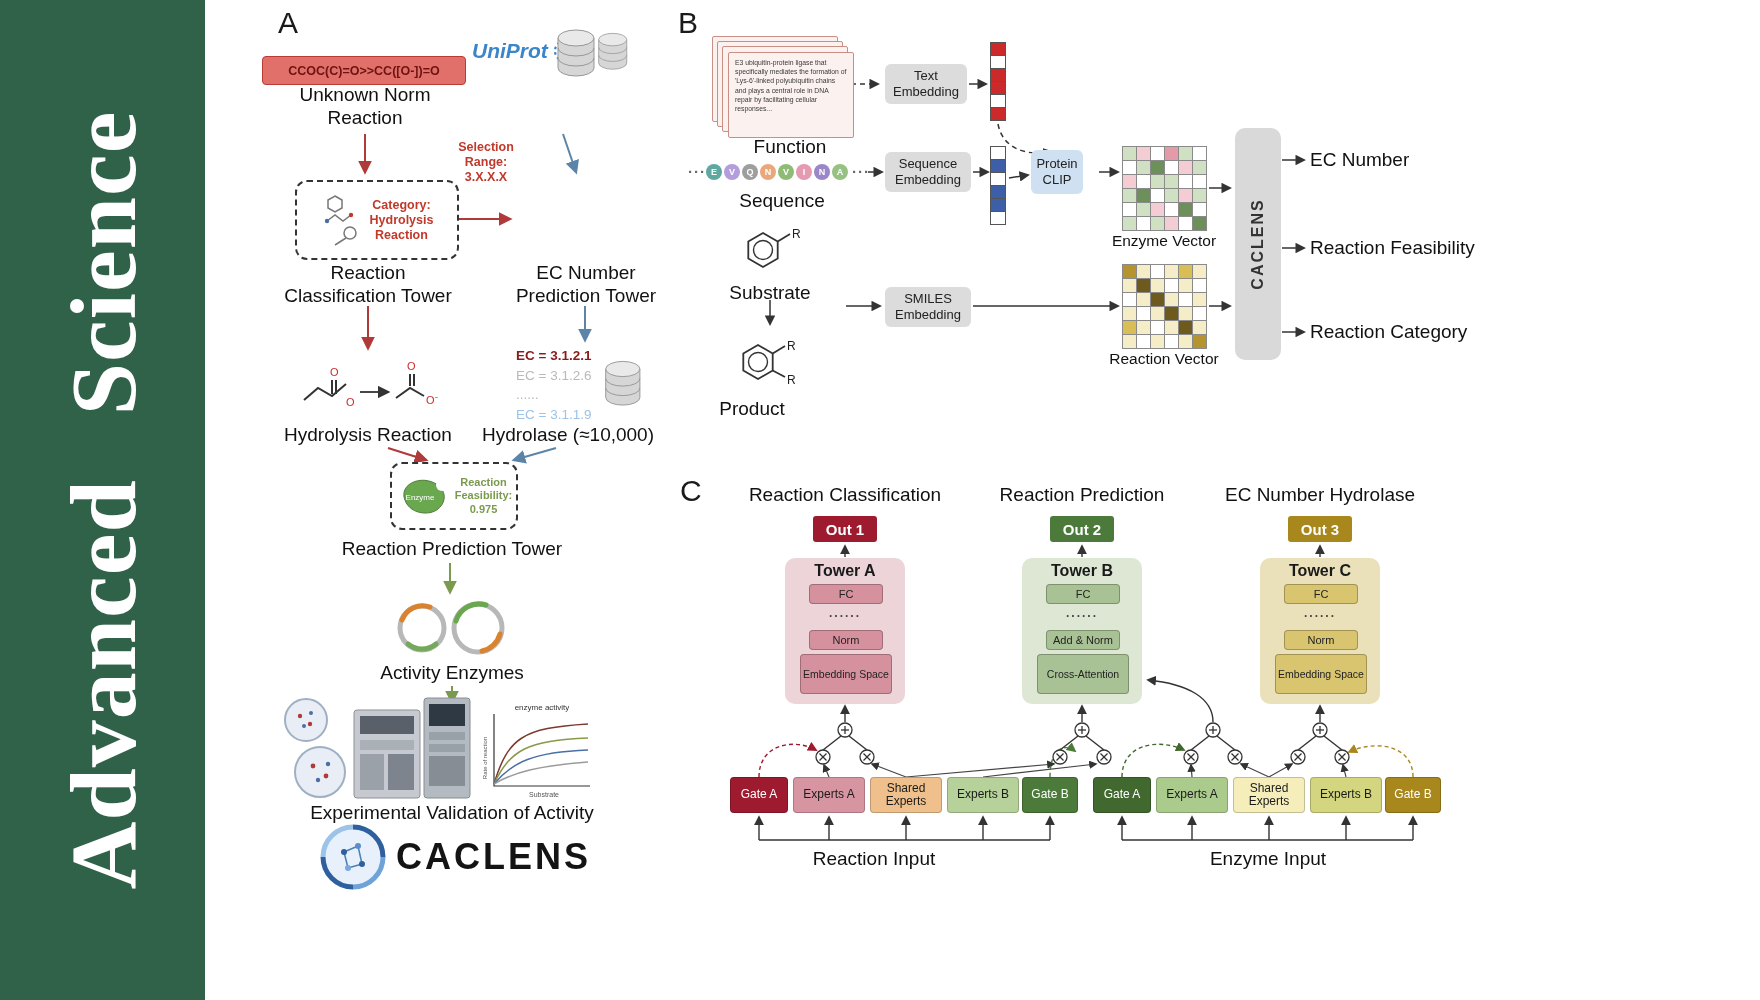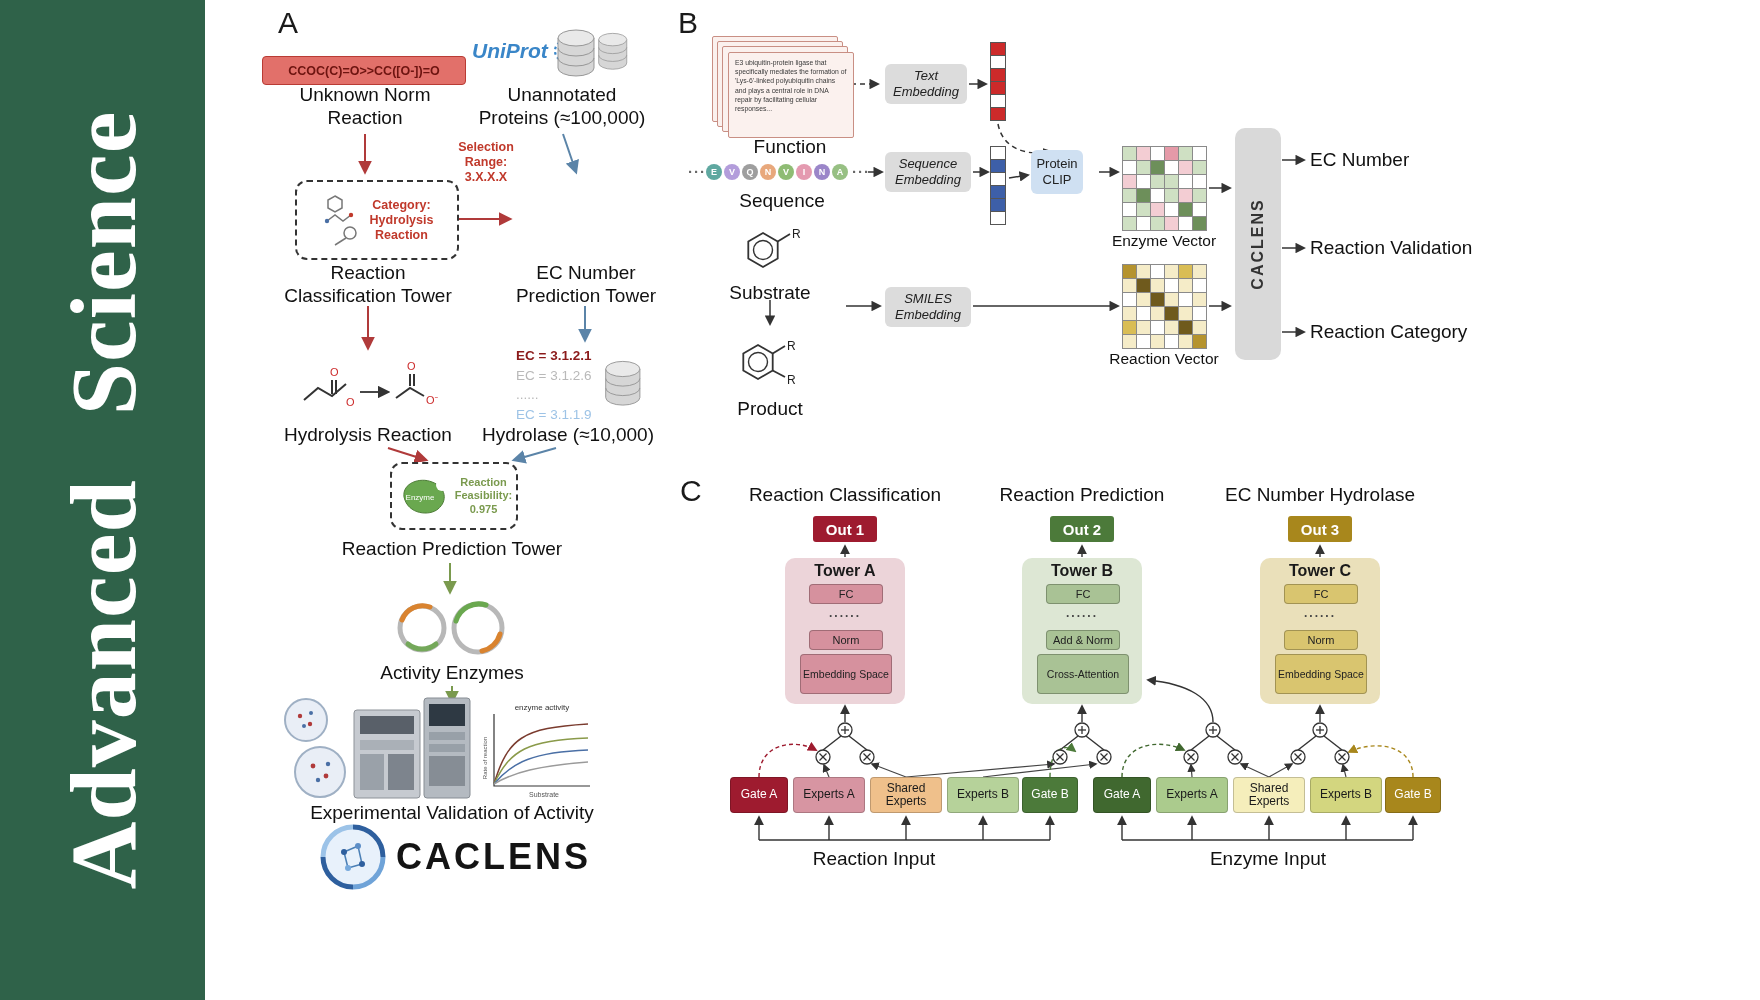--- a/index.html
+++ b/index.html
@@ -18,21 +18,21 @@
   .smilesbox{position:absolute;background:#e2706a;border:1.5px solid #b93b34;border-radius:4px;display:flex;align-items:center;justify-content:center;font-size:12.5px;font-weight:700;color:#6d1410;}
   .uniprot{position:absolute;display:flex;align-items:center;gap:4px;font-size:21px;font-weight:700;font-style:italic;color:#3a86c8;}
   .dashbox{position:absolute;border:2px dashed #333;border-radius:12px;background:#fff;display:flex;align-items:center;justify-content:center;gap:5px;}
   .boxtxt{white-space:pre-line;text-align:center;font-size:12.5px;font-weight:700;line-height:1.2;}
   .red{color:#c0392b}.blue{color:#2e6da4}.green{color:#7a9a4e}
   .eclist{position:absolute;font-size:13.5px;line-height:1.45;}
   .logotext{position:absolute;font-size:36px;font-weight:800;letter-spacing:3px;color:#141414;}
   
   .fcard{position:absolute;width:124px;height:84px;background:#fbf1ee;border:1px solid #c98f84;border-radius:2px;}
   .ftext{font-size:6.8px;line-height:1.35;color:#3a3a3a;padding:5px 6px;text-align:left;}
-  .gbox{position:absolute;background:#dcdcdc;border-radius:6px;display:flex;align-items:center;justify-content:center;text-align:center;font-size:13px;line-height:1.2;color:#222;white-space:pre-line;font-style:italic;}
+  .gbox{position:absolute;background:#dcdcdc;border-radius:6px;display:flex;align-items:center;justify-content:center;text-align:center;font-size:13px;line-height:1.2;color:#222;white-space:pre-line;}
   .bluebox{position:absolute;background:#cfe0f2;border-radius:6px;display:flex;align-items:center;justify-content:center;text-align:center;font-size:13px;line-height:1.2;color:#222;white-space:pre-line;}
   .dots{position:absolute;font-size:15px;font-weight:700;color:#666;letter-spacing:1px;}
   .seq{position:absolute;display:flex;gap:2px;align-items:center;}
   .seq .c{width:16px;height:16px;border-radius:50%;color:#fff;font-size:9px;font-weight:700;display:flex;align-items:center;justify-content:center;}
   .vec{position:absolute;display:grid;grid-template-columns:14px;grid-auto-rows:12px;gap:1px;background:#555;border:1px solid #555;}
   .mat{position:absolute;display:grid;grid-template-columns:repeat(6,13px);grid-auto-rows:13px;gap:1px;background:#8a8a8a;border:1px solid #8a8a8a;}
   .vbox{position:absolute;background:#d9d9d9;border-radius:10px;display:flex;align-items:center;justify-content:center;}
   .vbox span{transform:rotate(-90deg);white-space:nowrap;font-size:16px;font-weight:600;letter-spacing:2px;color:#333;}
   .outlbl{position:absolute;font-size:19px;color:#111;white-space:nowrap;}
   
@@ -238,22 +238,20 @@
       <path d="M6,30 a18,8 0 0 0 36,0" fill="none" stroke="#979797"></path>
       <path d="M6,40 a18,8 0 0 0 36,0" fill="none" stroke="#979797"></path>
     </g>
     <g transform="translate(42,6) scale(0.78)">
       <path d="M6,20 v30 a18,8 0 0 0 36,0 v-30" fill="#d6d6d6" stroke="#979797"></path>
       <ellipse cx="24" cy="20" rx="18" ry="8" fill="#e9e9e9" stroke="#979797"></ellipse>
       <path d="M6,30 a18,8 0 0 0 36,0" fill="none" stroke="#979797"></path>
       <path d="M6,40 a18,8 0 0 0 36,0" fill="none" stroke="#979797"></path>
     </g>
   </svg>
-  <div class="lbl" style="left:562px;top:84px">Unannotated
-Proteins (≈100,000)</div>
 
   <div class="dashbox" style="left:295px;top:180px;width:160px;height:76px">
     <svg width="44" height="58">
       <polygon points="14,5 21,9 21,17 14,21 7,17 7,9" fill="none" stroke="#777" stroke-width="1.5"></polygon>
       <polyline points="6,30 14,24 22,30 30,24" fill="none" stroke="#777" stroke-width="1.5"></polyline>
       <circle cx="30" cy="24" r="2.2" fill="#c0392b"></circle>
         <circle cx="6" cy="30" r="2.2" fill="#4a6fa5"></circle>
       <circle cx="29" cy="42" r="6" fill="none" stroke="#777" stroke-width="1.5"></circle>
       <line x1="25" y1="47" x2="14" y2="54" stroke="#777" stroke-width="1.5"></line>
     </svg>
@@ -472,21 +470,21 @@
   </svg>
   <div class="lbl" style="left:770px;top:282px">Substrate</div>
   <svg class="abs" style="left:728px;top:328px" width="80" height="64">
     <polygon points="30,17 44.7,25.5 44.7,42.5 30,51 15.3,42.5 15.3,25.5" fill="none" stroke="#333" stroke-width="1.8"></polygon>
     <circle cx="30" cy="34" r="9.5" fill="none" stroke="#333" stroke-width="1.4"></circle>
     <line x1="44.7" y1="25.5" x2="57" y2="18" stroke="#333" stroke-width="1.8"></line>
     <text x="59" y="22" font-size="12" fill="#222">R</text>
     <line x1="44.7" y1="42.5" x2="57" y2="49" stroke="#333" stroke-width="1.8"></line>
     <text x="59" y="56" font-size="12" fill="#222">R</text>
   </svg>
-  <div class="lbl" style="left:770px;top:398px">Product</div>
+  <div class="lbl" style="left:752px;top:398px">Product</div>
 
   <div class="gbox" style="left:885px;top:287px;width:86px;height:40px">SMILES
 Embedding</div>
   <div class="mat" style="left:1122px;top:264px">
       <div style="background: rgb(181, 147, 46);"></div>
       <div style="background: rgb(245, 236, 200);"></div>
       <div style="background: rgb(255, 255, 255);"></div>
       <div style="background: rgb(245, 236, 200);"></div>
       <div style="background: rgb(217, 189, 85);"></div>
       <div style="background: rgb(245, 236, 200);"></div>
@@ -520,21 +518,21 @@
       <div style="background: rgb(255, 255, 255);"></div>
       <div style="background: rgb(245, 236, 200);"></div>
       <div style="background: rgb(181, 147, 46);"></div>
     </div>
   <div class="lbl f15" style="left:1164px;top:350px">Reaction Vector</div>
 
   <div class="vbox" style="left:1235px;top:128px;width:46px;height:232px">
     <span>CACLENS</span>
   </div>
   <div class="outlbl" style="left:1310px;top:149px">EC Number</div>
-  <div class="outlbl" style="left:1310px;top:237px">Reaction Validation</div>
+  <div class="outlbl" style="left:1310px;top:237px">Reaction Feasibility</div>
   <div class="outlbl" style="left:1310px;top:321px">Reaction Category</div>
 
   <div class="plabel" style="left:680px;top:474px">C</div>
 
   <div class="lbl" style="left:845px;top:484px">Reaction Classification</div>
   <div class="lbl" style="left:1082px;top:484px">Reaction Prediction</div>
   <div class="lbl" style="left:1320px;top:484px">EC Number Hydrolase</div>
 
   <div class="outbox" style="left: 813px; top: 516px; background: rgb(158, 27, 47);">Out 1</div>
   <div class="outbox" style="left: 1050px; top: 516px; background: rgb(76, 122, 58);">Out 2</div>

